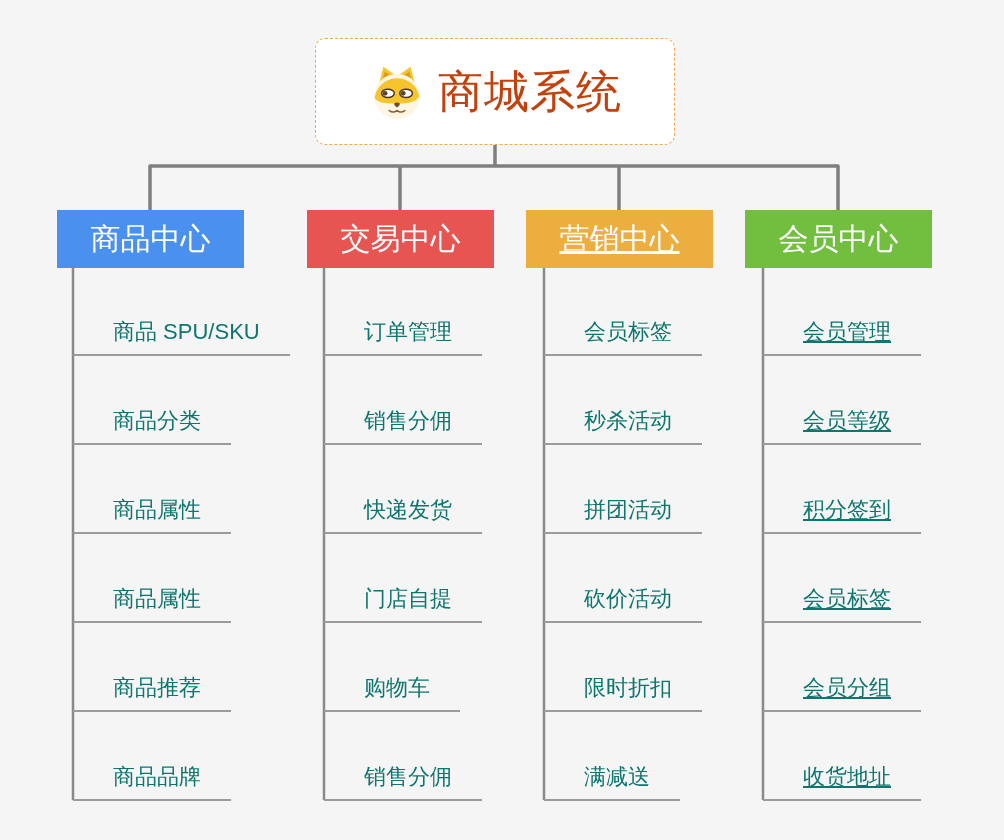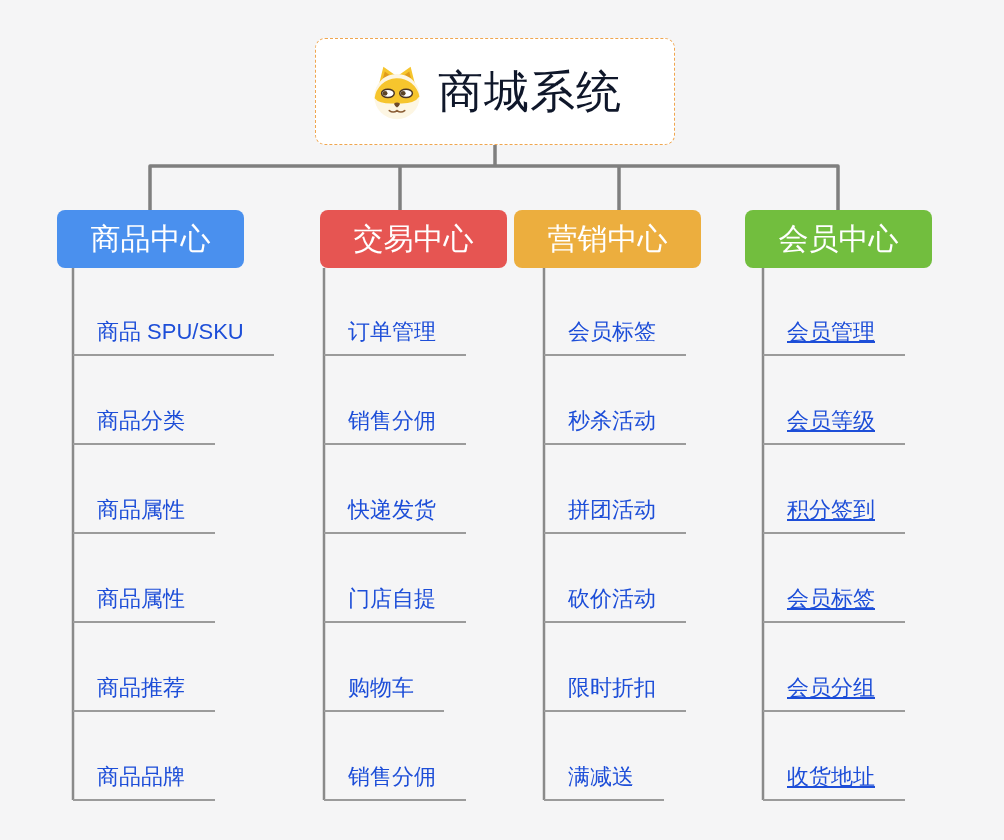--- a/index.html
+++ b/index.html
@@ -15,39 +15,39 @@
   
   .root-node{
     position:absolute;left:315px;top:38px;width:360px;height:107px;
     background:#ffffff;
     border:1px dashed #f0a64f;
     border-radius:10px;
     display:flex;align-items:center;justify-content:center;
     z-index:2;box-sizing:border-box;
   }
   .root-title{
-    font-size:45px;color:#0f172a;letter-spacing:1px;margin-left:12px;
+    font-size:45px;color:#c2410c;letter-spacing:1px;margin-left:12px;
     line-height:1;white-space:nowrap;
   }
   .dog{display:block;}
 
   
   .branch{
     position:absolute;top:210px;width:187px;height:58px;
-    border-radius:8px;color:#ffffff;font-size:30px;
+    border-radius:0;color:#ffffff;font-size:30px;
     display:flex;align-items:center;justify-content:center;
     z-index:2;white-space:nowrap;
   }
-  .b0{left:57px;} .b1{left:307px;margin-left:13px;} .b2{left:514px;} .b3{left:745px;}
+  .b0{left:57px;} .b1{left:307px;} .b2{left:526px;text-decoration:underline;} .b3{left:745px;}
 
   
   .child{
     position:absolute;
-    font-size:22px;line-height:26px;color:#1d4ed8;
-    padding:0 30px 9px 24px;
+    font-size:22px;line-height:26px;color:#0f766e;
+    padding:0 30px 9px 40px;
     border-bottom:2px solid #9b9b9b;
     white-space:nowrap;z-index:1;
   }
   .c0{left:73px;} .c1{left:324px;} .c2{left:544px;} .c3{left:763px;text-decoration:underline;}
   .r0{top:319px;} .r1{top:408px;} .r2{top:497px;}
   .r3{top:586px;} .r4{top:675px;text-align:right;} .r5{top:764px;}
 </style>
 </head>
 <body>
 

